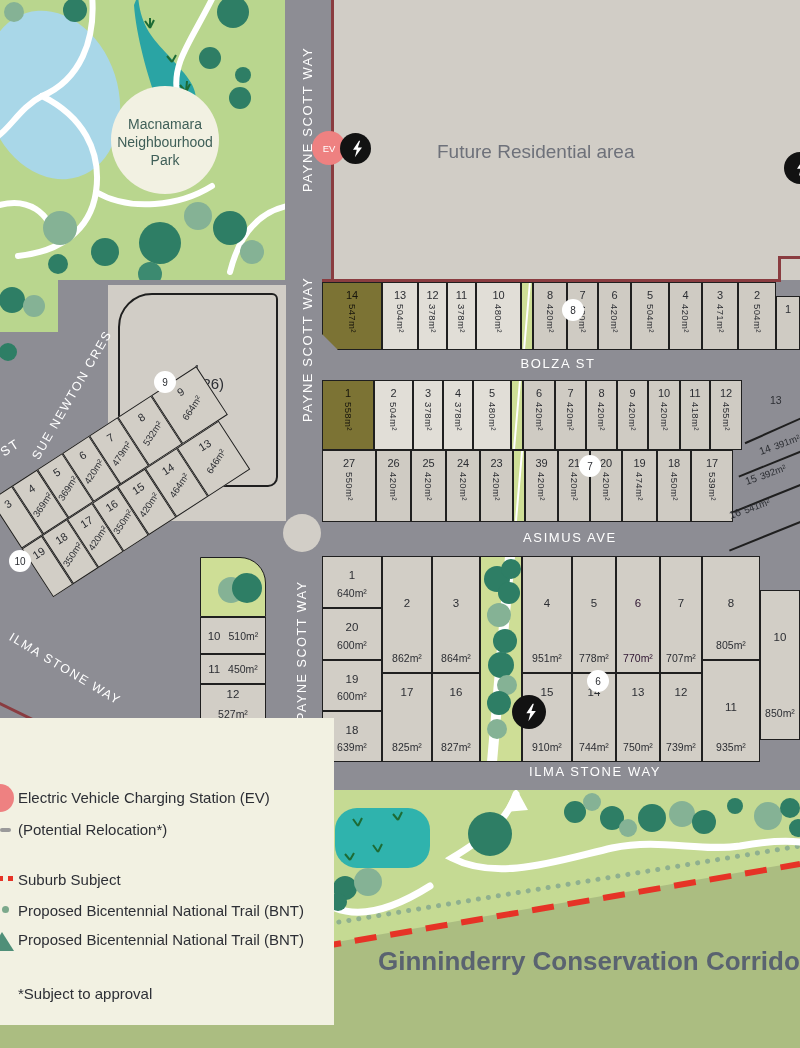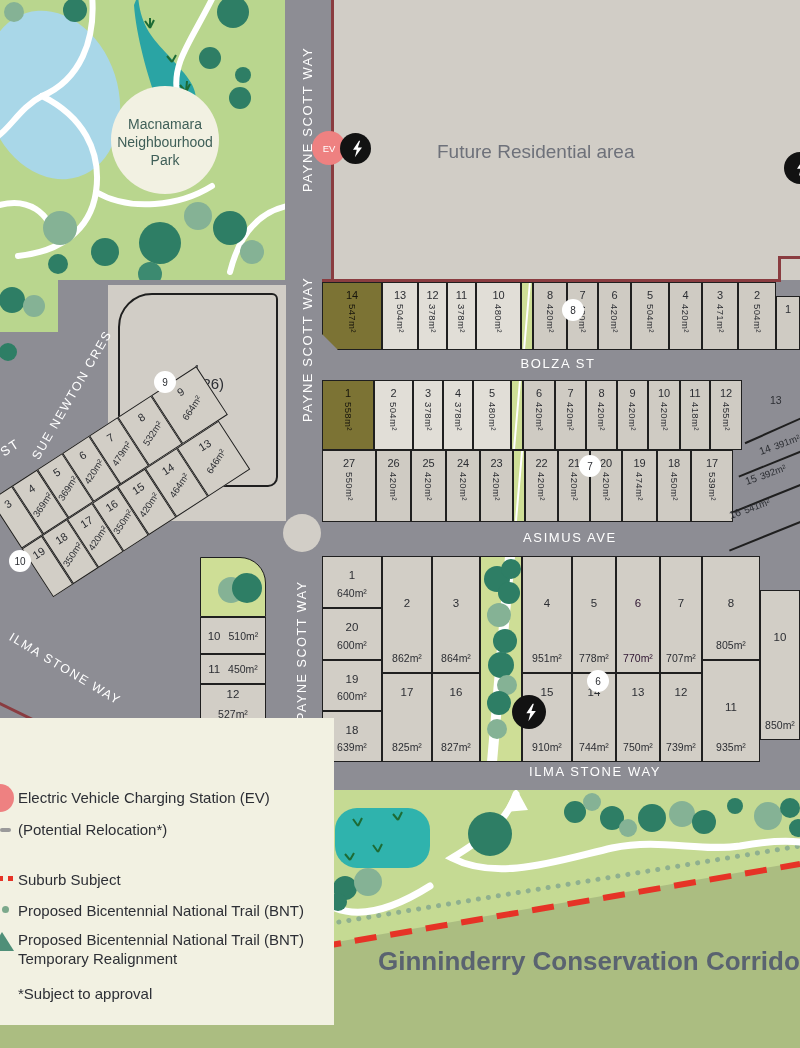--- a/index.html
+++ b/index.html
@@ -236,21 +236,21 @@
       <div class="lot dark" style="width: 34px; flex: 0 0 34px;">
         <span class="ln">24</span>
         <span class="la">420m²</span>
       </div>
       <div class="lot dark" style="width: 33px; flex: 0 0 33px;">
         <span class="ln">23</span>
         <span class="la">420m²</span>
       </div>
       <div class="stripv" style="width: 12px; flex: 0 0 12px;"></div>
       <div class="lot dark" style="width: 33px; flex: 0 0 33px;">
-        <span class="ln">22</span>
+        <span class="ln">39</span>
         <span class="la">420m²</span>
       </div>
       <div class="lot dark" style="width: 32px; flex: 0 0 32px;">
         <span class="ln">21</span>
         <span class="la">420m²</span>
       </div>
       <div class="lot dark" style="width: 32px; flex: 0 0 32px;">
         <span class="ln">20</span>
         <span class="la">420m²</span>
       </div>
@@ -384,21 +384,21 @@
           <span class="ba" style="margin-bottom:8px">805m²</span>
         </div>
         <div class="bcell" style="height: 102px;">
           <span class="bn" style="margin-top:40px">11</span>
           <span class="ba" style="margin-bottom:8px">935m²</span>
         </div>
       </div>
       <div class="bcol" style="flex: 0 0 40px; width: 40px;">
         <div class="bcell" style="height: 150px; margin-top: 34px;">
           <span class="bn" style="margin-top:40px">10</span>
-          <span class="ba" style="margin-bottom:8px">850m²</span>
+          <span class="ba" style="margin-bottom:20px">850m²</span>
         </div>
       </div>
     </div>
 
   <div id="westBlock" style="position:absolute;left:-10px;top:500px;transform:rotate(-33deg);transform-origin:0 0;">
       <div style="display: flex; height: 58px;">
         <div class="lot dark" style="flex: 0 0 26px; background: rgb(210, 206, 198);">
           <span class="ln">3</span>
           <span style="font-size:9.5px;transform:rotate(-24deg);margin-top:8px;white-space:nowrap"></span>
         </div>
@@ -547,21 +547,20 @@
          background:linear-gradient(90deg,#e63326 0 12px,transparent 12px 17px,#e63326 17px);"></div>
     <div class="litem" style="top:152px;">Suburb Subject</div>
 
     <div class="abs" style="left:2px;top:188px;width:7px;height:7px;border-radius:50%;background:#7ca98c;"></div>
     <div class="litem" style="top:183px;">Proposed Bicentennial National Trail (BNT)</div>
 
     <div class="abs" style="left:-10px;top:214px;width:0;height:0;
          border-left:12px solid transparent;border-right:12px solid transparent;border-bottom:19px solid #4f8f78;"></div>
     <div class="litem" style="top:212px;">
       <div>Proposed Bicentennial National Trail (BNT)</div>
-        <div>Temporary Realignment</div>
     </div>
 
     <div class="litem" style="top:266px;">*Subject to approval</div>
   </div>
 
   <div id="markers">
       <div class="cmark" style="left: 154px; top: 371px;">9</div>
       <div class="cmark" style="left: 562px; top: 299px;">8</div>
       <div class="cmark" style="left: 579px; top: 455px;">7</div>
       <div class="cmark" style="left: 9px; top: 550px;">10</div>

